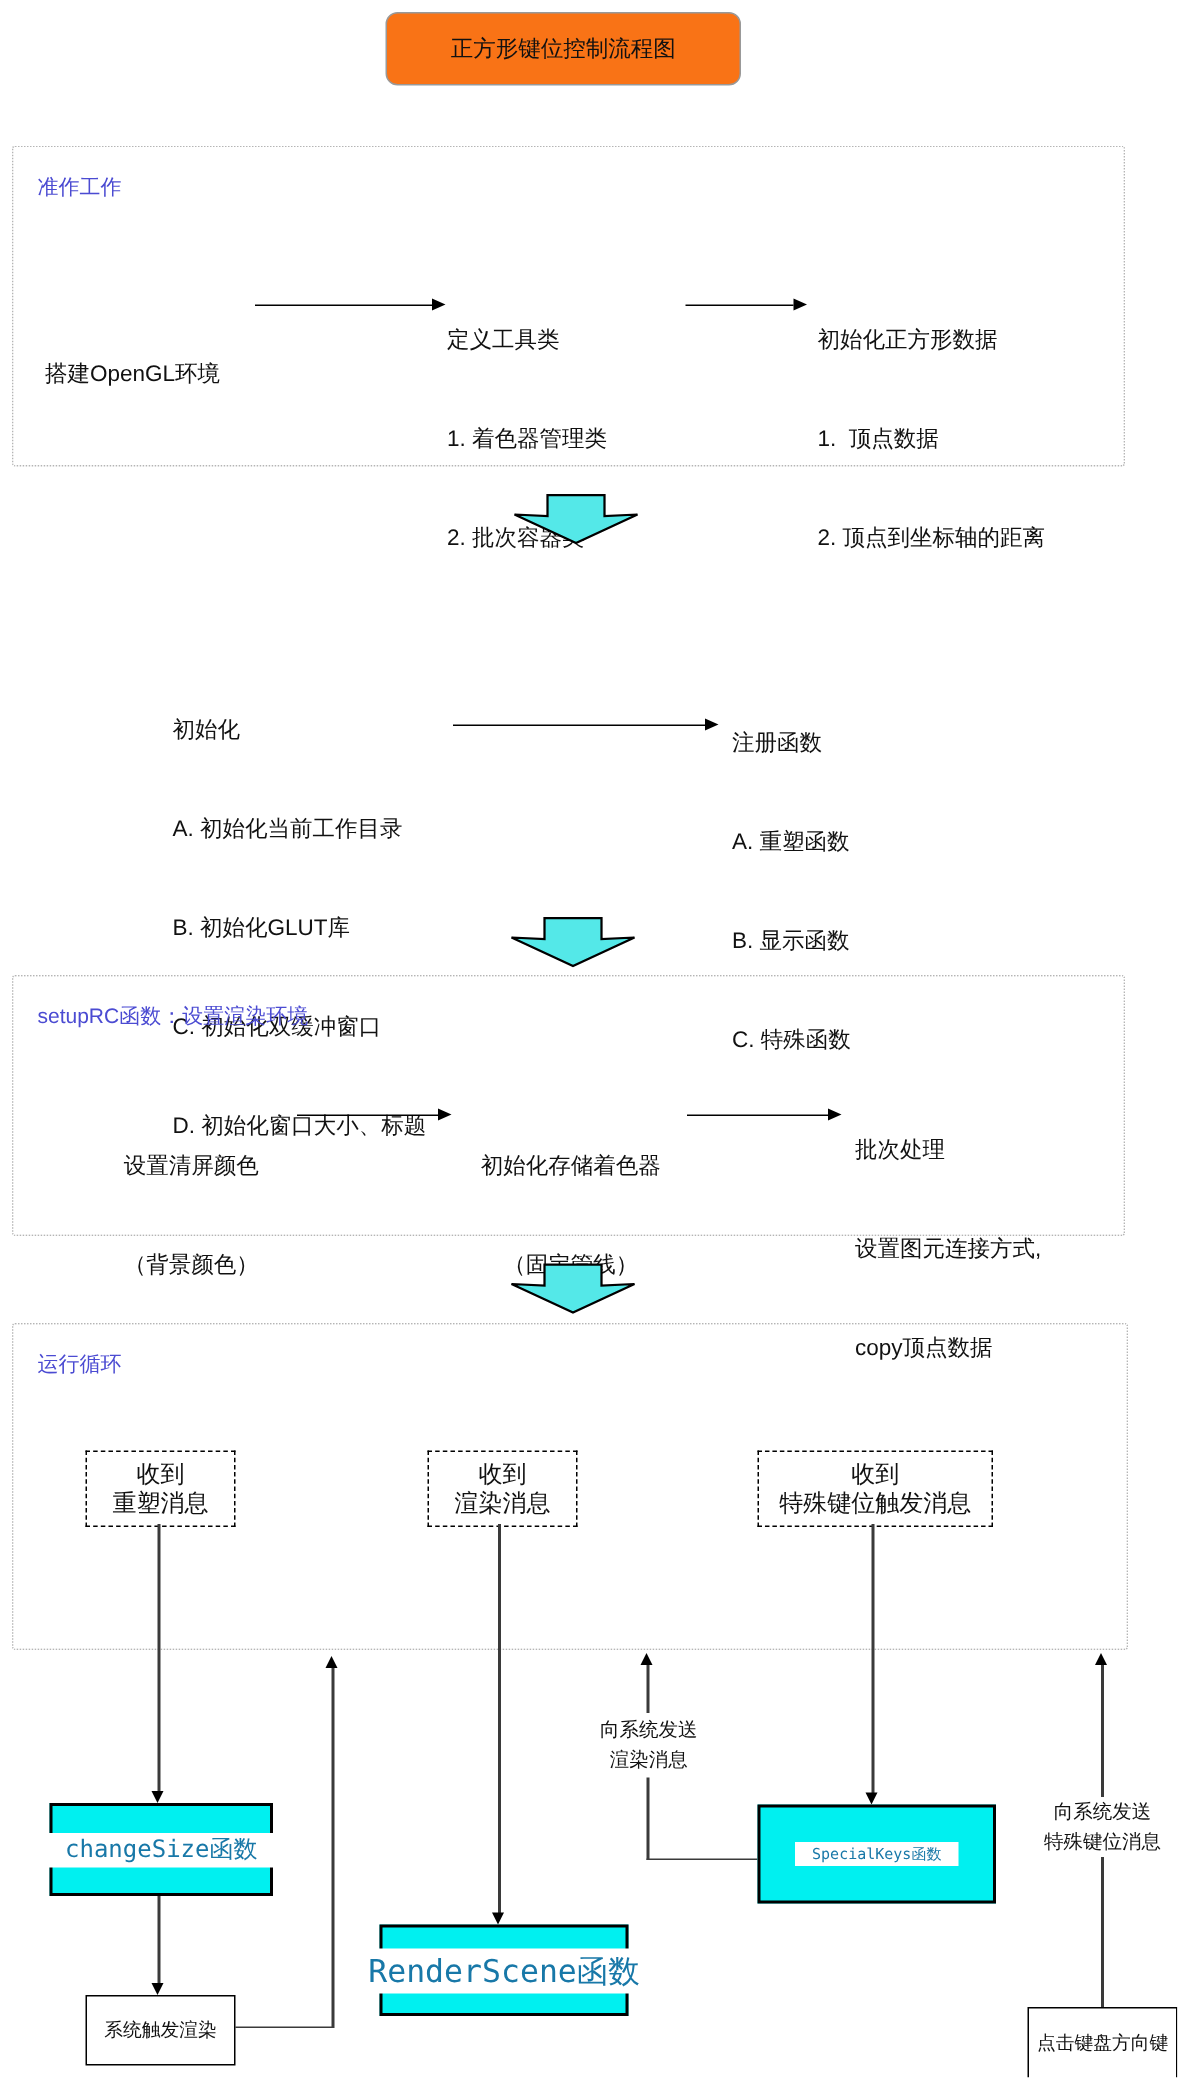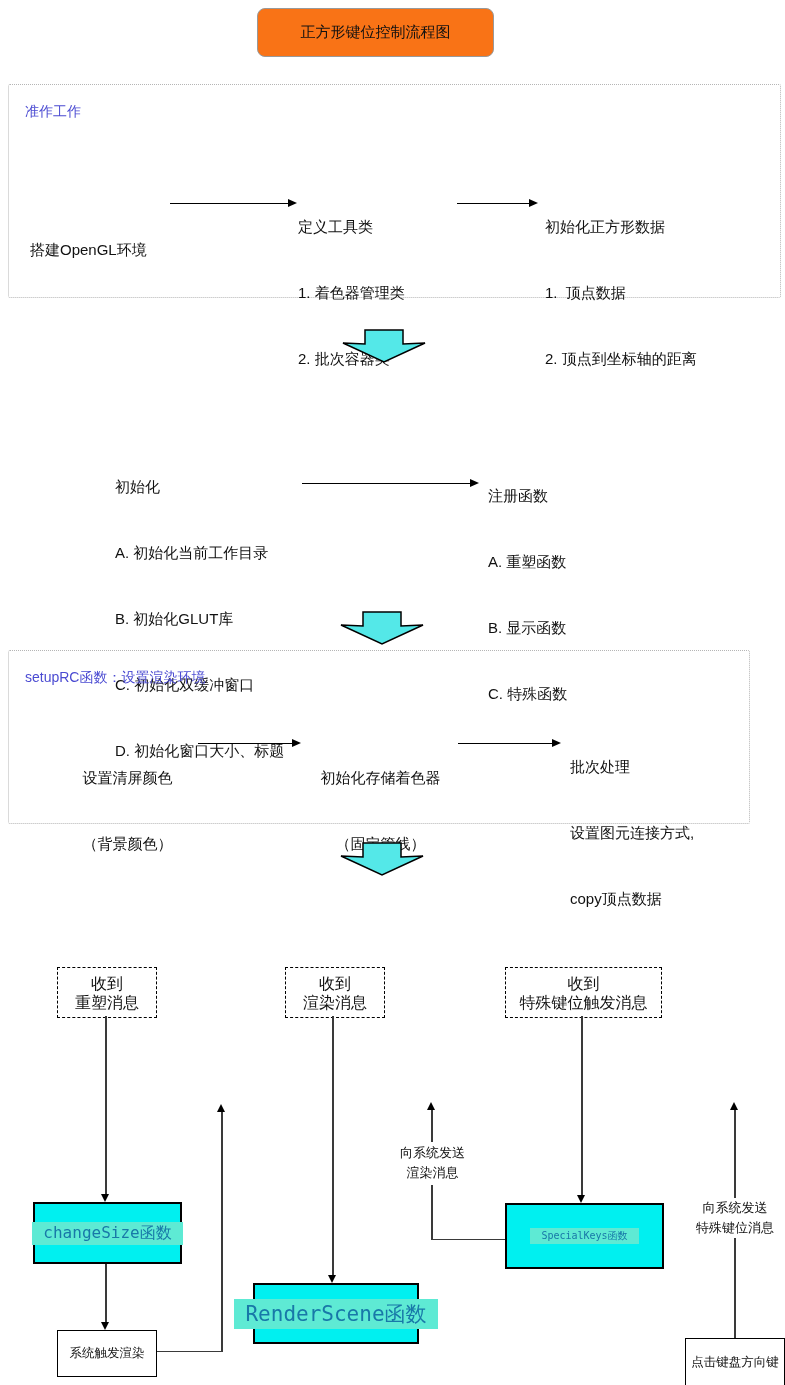--- a/index.html
+++ b/index.html
@@ -28,21 +28,21 @@
   .msg-box{
     position:absolute;border:1.5px dashed #000;background:#fff;
     display:flex;flex-direction:column;align-items:center;justify-content:center;
     font-size:16px;line-height:19px;text-align:center;
   }
   .fn-box{
     position:absolute;border:2px solid #000;
     display:flex;align-items:center;justify-content:center;
   }
   .fn-text{
-    background:#5eead4;padding:1px 11px;white-space:nowrap;
+    background:#ffffff;padding:1px 11px;white-space:nowrap;
     font-family:"DejaVu Sans Mono","Liberation Mono",monospace;
   }
   .fn-text .cjk{font-family:"Liberation Sans","DejaVu Sans",sans-serif;}
   .plain-box{
     position:absolute;border:1.5px solid #000;background:#fff;
     display:flex;align-items:center;justify-content:center;
     font-size:12.5px;white-space:nowrap;
   }
   .float-label{
     position:absolute;background:#fff;font-size:13px;line-height:20px;text-align:center;color:#111;
@@ -51,21 +51,21 @@
 </style>
 </head>
 <body>
 
 <div class="canvas">
 
   <div class="title-box" style="background: #f97316;">
     <span>正方形键位控制流程图</span>
   </div>
 
-  <div class="section" style="top:84px;height:212px;padding-left:31px;">
+  <div class="section" style="top:97px;height:212px;">
     <div class="section-label" style="color: rgb(75, 75, 210);">准作工作</div>
   </div>
   <div class="txt" style="left:30px;top:195px;">
     <div>搭建OpenGL环境</div>
   </div>
   <div class="hline" style="left:170px;top:203px;width:118px;"></div>
   <div class="ah-r" style="left:288px;top:199px;"></div>
   <div class="txt" style="left:298px;top:172px;">
     <div>定义工具类</div>
     <div>1. 着色器管理类</div>
@@ -121,20 +121,23 @@
   <div class="txt" style="left:570px;top:712px;">
     <div>批次处理</div>
     <div>设置图元连接方式,</div>
     <div>copy顶点数据</div>
   </div>
 
   <svg class="flow-arrow" style="left:339px;top:842px;" width="86" height="35" viewBox="0 0 86 35">
     <polygon points="24,1 62,1 62,15 84,14 43,33 2,14 24,15" fill="#54E8E8" stroke="#000" stroke-width="1.5"></polygon>
   </svg>
 
+  <div class="section" style="top:882px;height:216px;width:742px;">
+    <div class="section-label" style="color: rgb(75, 75, 210);">运行循环</div>
+  </div>
   <div class="msg-box" style="left:57px;top:967px;width:98px;height:49px;">
     <div>收到</div>
     <div>重塑消息</div>
   </div>
   <div class="msg-box" style="left:285px;top:967px;width:98px;height:49px;">
     <div>收到</div>
     <div>渲染消息</div>
   </div>
   <div class="msg-box" style="left:505px;top:967px;width:155px;height:49px;">
     <div>收到</div>

